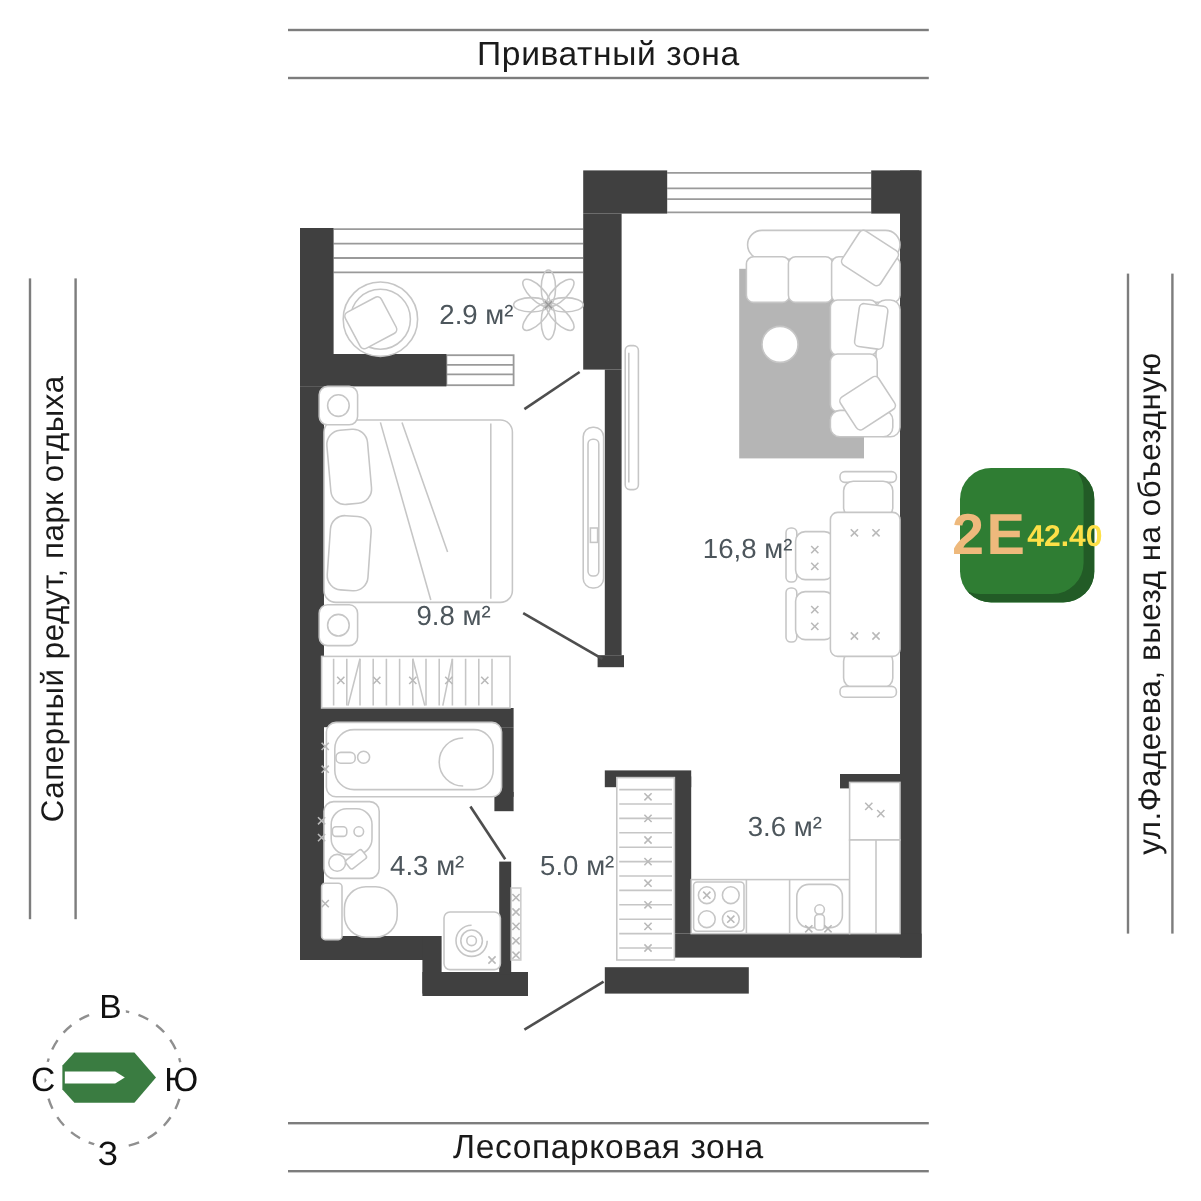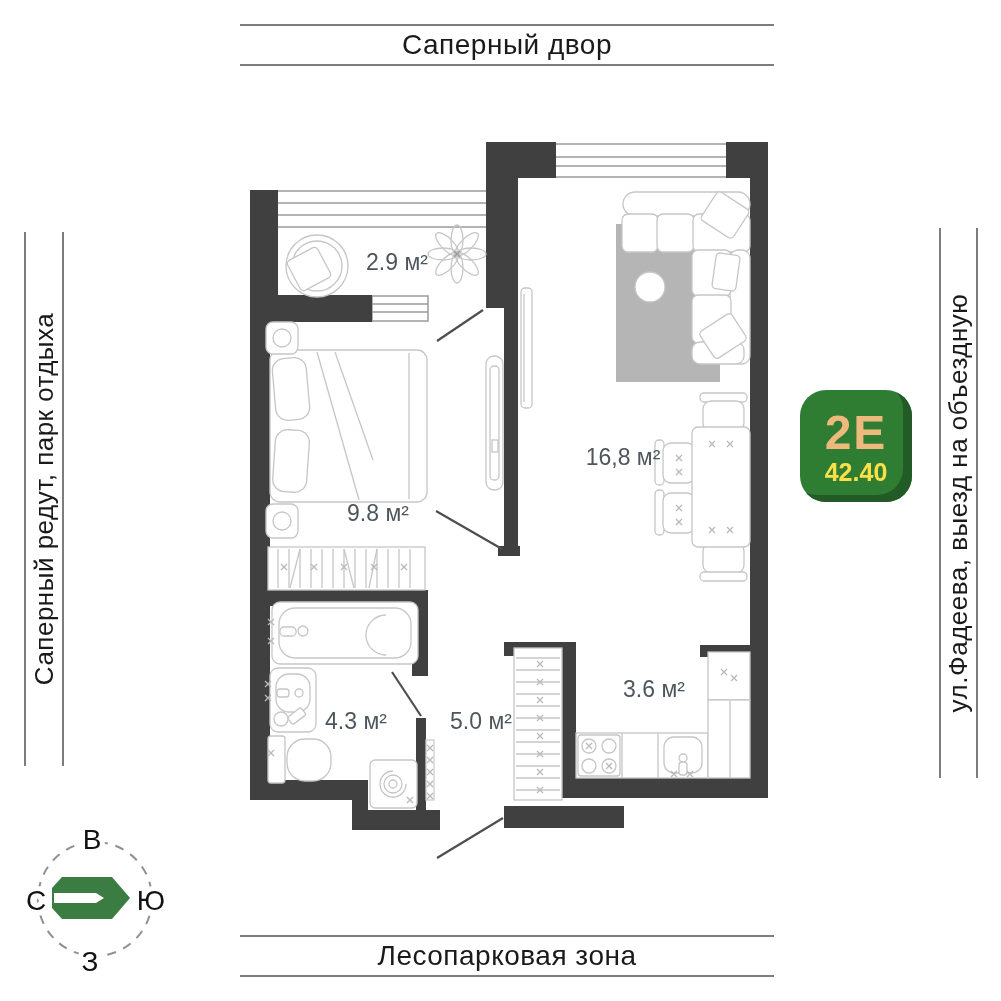--- a/index.html
+++ b/index.html
@@ -15,34 +15,34 @@
   }
   .vline{position:absolute;width:2px;background:#7d7d7d;}
   .v-label{
     position:absolute;white-space:nowrap;font-size:26px;letter-spacing:.5px;
     transform:translate(-50%,-50%) rotate(-90deg);
   }
   .badge{
     position:absolute;left:800px;top:390px;width:112px;height:112px;
     background:#2f7d33;border-radius:26px;
     box-shadow:inset -9px -7px 0 #225b26;
-    display:flex;flex-direction:column;align-items:center;justify-content:center;
+    display:flex;flex-direction:row;align-items:center;justify-content:center;
     padding-top:2px;box-sizing:border-box;
   }
   .badge .type{font-size:48px;font-weight:700;color:#eeb97c;letter-spacing:2px;line-height:50px;}
   .badge .area{font-size:25px;font-weight:700;color:#fde047;line-height:28px;}
   svg text{font-family:"Liberation Sans", sans-serif;}
   .plan-label{font-size:23px;fill:#4d565c;}
   .compass-letter{font-size:28px;fill:#111;paint-order:stroke;stroke:#ffffff;stroke-width:10px;}
 </style>
 </head>
 <body>
 
 <div class="hr-label" style="top:24px;">
-  <span>Саперный двор</span>
+  <span>Приватный зона</span>
 </div>
 <div class="hr-label" style="top:935px;justify-content:center;">
   <span>Лесопарковая зона</span>
 </div>
 
 <div class="vline" style="left:24px;top:232px;height:534px;"></div>
 <div class="vline" style="left:62px;top:232px;height:534px;"></div>
 <div class="v-label" style="left:44px;top:499px;">Саперный редут, парк отдыха</div>
 
 <div class="vline" style="left:939px;top:228px;height:550px;"></div>

